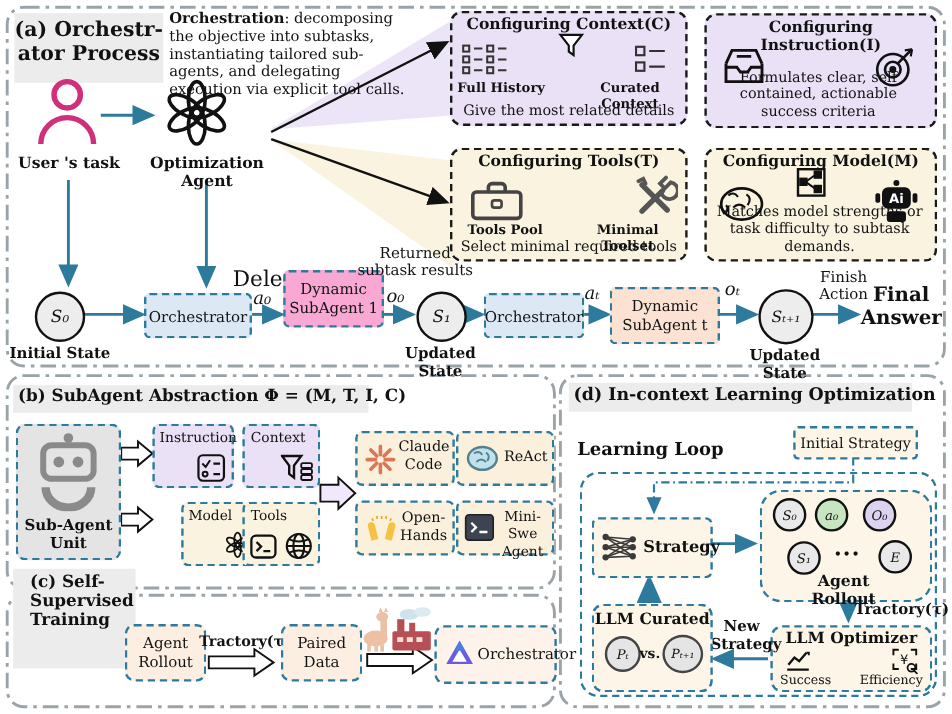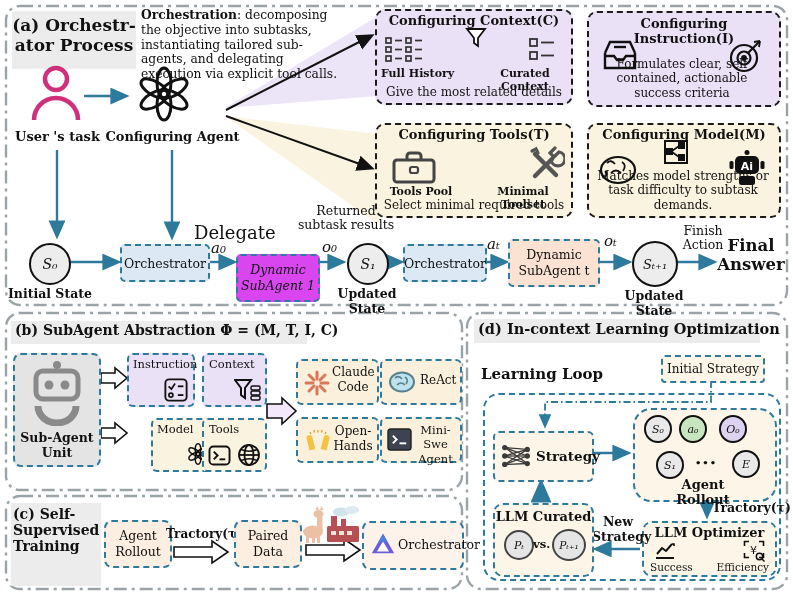--- a/index.html
+++ b/index.html
@@ -123,21 +123,21 @@
       <g fill="none" stroke="#111" stroke-width="3">
         <ellipse cx="0" cy="-11" rx="7" ry="15"></ellipse>
         <ellipse cx="0" cy="-11" rx="7" ry="15" transform="rotate(60)"></ellipse>
         <ellipse cx="0" cy="-11" rx="7" ry="15" transform="rotate(120)"></ellipse>
         <ellipse cx="0" cy="-11" rx="7" ry="15" transform="rotate(180)"></ellipse>
         <ellipse cx="0" cy="-11" rx="7" ry="15" transform="rotate(240)"></ellipse>
         <ellipse cx="0" cy="-11" rx="7" ry="15" transform="rotate(300)"></ellipse>
       </g>
     </svg>
   </div>
-  <div class="abs lay b c" style="left:105px;top:129px;width:135px;font-size:13px;">Configuring Agent</div>
+  <div class="abs lay b c" style="left:105px;top:129px;width:135px;font-size:13px;">Optimization Agent</div>
 
   <div class="abs lay dblk" style="left:375px;top:9px;width:194px;height:92px;background:#eae1f6;">
     <div class="abs b c" style="left:0;top:2px;width:100%;font-size:13px;">Configuring Context(C)</div>
     <div class="abs" style="left:8px;top:24px;">
       <svg width="38" height="30" viewBox="0 0 38 30" fill="none" stroke="#333" stroke-width="1.7">
         <rect x="1" y="3" width="5" height="5"></rect>
           <line x1="10" y1="5.5" x2="17" y2="5.5"></line>
         <rect x="1" y="12" width="5" height="5"></rect>
           <line x1="10" y1="14.5" x2="17" y2="14.5"></line>
         <rect x="1" y="21" width="5" height="5"></rect>
@@ -245,21 +245,21 @@
   <div class="abs lay circle" style="left:29px;top:243px;width:38px;height:38px;font-size:14px;">
       <span>S₀</span>
     </div>
   <div class="abs lay b c" style="left:6px;top:286px;width:88px;font-size:12.5px;">Initial State</div>
 
   <div class="abs lay dblue flexc" style="left:120px;top:244px;width:86px;height:34px;background:#dce9f5;border-radius:5px;font-size:12.5px;">Orchestrator</div>
 
   <div class="abs lay c" style="left:194px;top:222px;width:62px;font-size:18px;">Delegate</div>
   <div class="abs lay i" style="left:211px;top:239px;font-size:15px;">a₀</div>
 
-  <div class="abs lay dblue flexc c" style="left:236px;top:254px;width:80px;height:44px;background:#d946ef;border-radius:5px;font-size:12.5px;line-height:1.25;font-style:italic;">Dynamic SubAgent 1</div>
+  <div class="abs lay dblue flexc c" style="left:236px;top:225px;width:80px;height:44px;background:#f9a8d4;border-radius:5px;font-size:12.5px;line-height:1.25;">Dynamic SubAgent 1</div>
 
   <div class="abs lay c" style="left:290px;top:204px;width:112px;font-size:12.5px;line-height:1.15;">Returned subtask results</div>
   <div class="abs lay i" style="left:322px;top:238px;font-size:15px;">o₀</div>
 
   <div class="abs lay circle" style="left:347px;top:243px;width:38px;height:38px;font-size:14px;">
       <span>S₁</span>
     </div>
   <div class="abs lay b c" style="left:322px;top:286px;width:90px;font-size:12.5px;">Updated State</div>
 
   <div class="abs lay dblue flexc" style="left:403px;top:244px;width:80px;height:34px;background:#dce9f5;border-radius:5px;font-size:12.5px;">Orchestrator</div>
@@ -394,21 +394,21 @@
     <div class="abs" style="left:5px;top:9px;">
       <svg width="25" height="23" viewBox="0 0 26 24">
         <rect x="1" y="1" width="24" height="22" rx="3" fill="#3d4451" stroke="#222" stroke-width="1.5"></rect>
         <path d="M6,8 l4,4 l-4,4" fill="none" stroke="#fff" stroke-width="2"></path>
         <line x1="13" y1="16" x2="20" y2="16" stroke="#fff" stroke-width="2"></line>
       </svg>
     </div>
     <div class="abs c" style="left:30px;top:4px;width:47px;font-size:11.5px;line-height:1.25;">Mini-Swe Agent</div>
   </div>
 
-  <div class="abs lay graybox" style="left:11px;top:503px;width:88px;height:80px;padding:3px 0 0 2px;">
+  <div class="abs lay graybox" style="left:11px;top:474px;width:88px;height:80px;padding:3px 0 0 14px;">
     <div class="b" style="font-size:14px;">(c) Self-</div>
     <div class="b" style="font-size:14px;">Supervised</div>
     <div class="b" style="font-size:14px;">Training</div>
   </div>
 
   <div class="abs lay dblue flexc c" style="left:104px;top:520px;width:64px;height:44px;background:#fdeee2;border-radius:8px;font-size:12.5px;line-height:1.25;">Agent Rollout</div>
 
   <div class="abs lay b c" style="left:166px;top:527px;width:70px;font-size:12px;">Tractory(τ)</div>
 
   <div class="abs lay dblue flexc c" style="left:234px;top:520px;width:64px;height:44px;background:#fdeee2;border-radius:8px;font-size:12.5px;line-height:1.25;">Paired Data</div>

